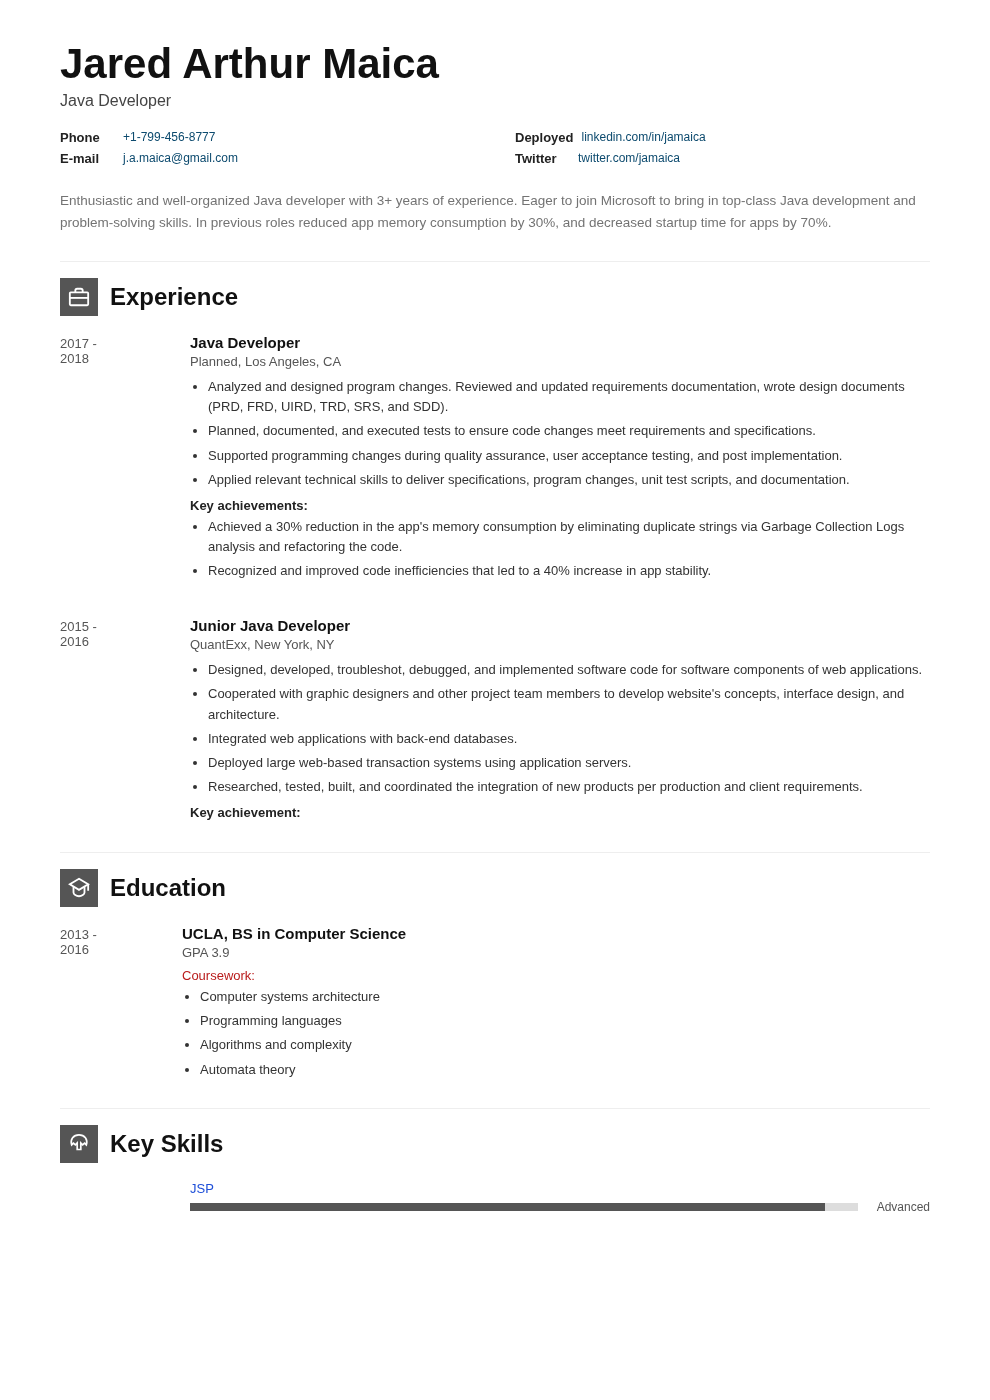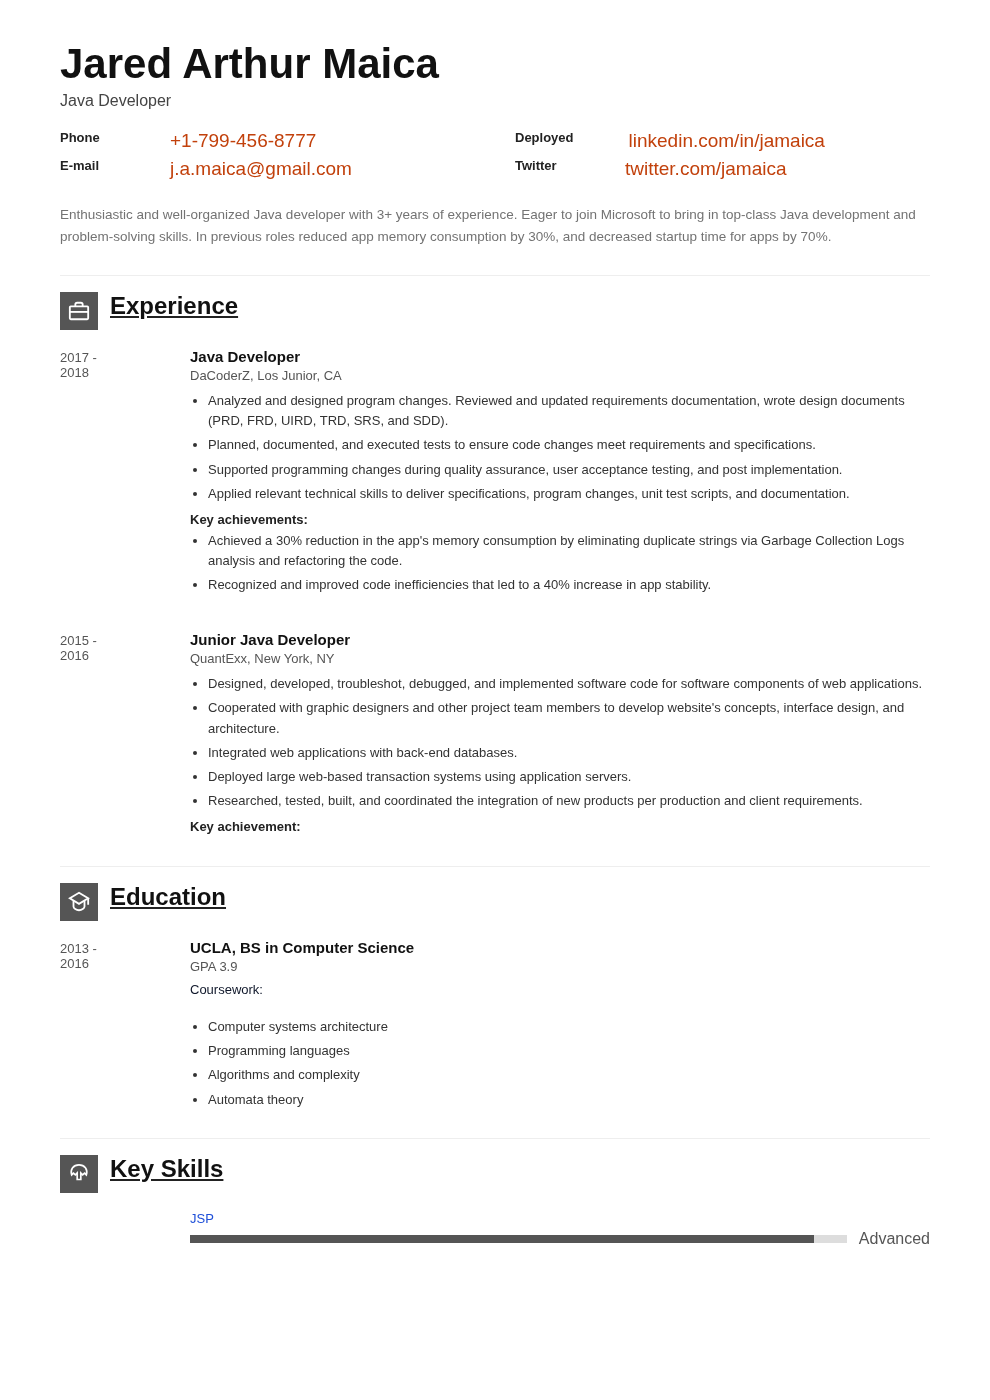--- a/index.html
+++ b/index.html
@@ -32,38 +32,36 @@
     .contact-item {
       display: flex;
       gap: 8px;
     }
     .contact-label {
       font-weight: bold;
       font-size: 13px;
       min-width: 55px;
     }
     .contact-value {
-      font-size: 19px;
-      color: #c2410c;
-      margin-left: 47px;
+      font-size: 12px;
+      color: #0c4a6e;
     }
     .summary {
       font-size: 13.5px;
       line-height: 1.6;
       color: #737373;
       margin-bottom: 28px;
     }
     .section-header {
       display: flex;
-      align-items: flex-start;
+      align-items: center;
       gap: 12px;
       margin-bottom: 18px;
       border-top: 1px solid #eee;
       padding-top: 16px;
-      text-decoration: underline;
     }
     .section-icon {
       width: 38px;
       height: 38px;
       background: #555;
       display: flex;
       align-items: center;
       justify-content: center;
       color: #fff;
       font-size: 18px;
@@ -110,27 +108,27 @@
       margin-bottom: 4px;
     }
     .key-achievements-label {
       font-weight: bold;
       font-size: 13px;
       margin-bottom: 4px;
     }
     .edu-entry {
       display: grid;
       grid-template-columns: 110px 1fr;
-      gap: 0 20px;
+      gap: 0 12px;
       margin-bottom: 20px;
     }
     .coursework-label {
       font-size: 13px;
-      color: #0f172a;
-      margin-bottom: 20px;
+      color: #b91c1c;
+      margin-bottom: 4px;
     }
   </style>
 </head>
 <body>
 
 <h1>Jared Arthur Maica</h1>
 <div class="subtitle">Java Developer</div>
 
 <div class="contact-grid">
   <div class="contact-item">
@@ -161,21 +159,21 @@
       <line x1="2" y1="13" x2="22" y2="13" stroke="white" stroke-width="2"></line>
     </svg>
   </div>
   <span class="section-title">Experience</span>
 </div>
 
 <div class="exp-entry">
   <div class="date-range">2017 -<br>2018</div>
   <div class="entry-content">
     <div class="job-title">Java Developer</div>
-    <div class="company">DaCoderZ, Los Junior, CA</div>
+    <div class="company">Planned, Los Angeles, CA</div>
     <ul class="bullet-list">
       <li>Analyzed and designed program changes. Reviewed and updated requirements documentation, wrote design documents (PRD, FRD, UIRD, TRD, SRS, and SDD).</li>
       <li>Planned, documented, and executed tests to ensure code changes meet requirements and specifications.</li>
       <li>Supported programming changes during quality assurance, user acceptance testing, and post implementation.</li>
       <li>Applied relevant technical skills to deliver specifications, program changes, unit test scripts, and documentation.</li>
     </ul>
     <div class="key-achievements-label">Key achievements:</div>
     <ul class="bullet-list">
       <li>Achieved a 30% reduction in the app's memory consumption by eliminating duplicate strings via Garbage Collection Logs analysis and refactoring the code.</li>
       <li>Recognized and improved code inefficiencies that led to a 40% increase in app stability.</li>
@@ -235,16 +233,16 @@
 </div>
 
 <div style="display: grid; grid-template-columns: 110px 1fr; gap: 0 20px; align-items: start; margin-bottom: 6px;">
   <div></div>
   <div>
     <div style="font-size:13px; color:#1d4ed8; margin-bottom:4px;">JSP</div>
     <div style="display:flex; align-items:center; gap:12px;">
       <div style="flex:1; height:8px; background:#ddd;">
         <div id="skill-bar-fill-0" style="height: 100%; background: rgb(85, 85, 85); width: 95%;"></div>
       </div>
-      <span style="font-size:16px; color:#555; min-width:60px; text-align:right;">Advanced</span>
+      <span style="font-size:12px; color:#555; min-width:60px; text-align:right;">Advanced</span>
     </div>
   </div>
 </div>
 
 </body></html>

